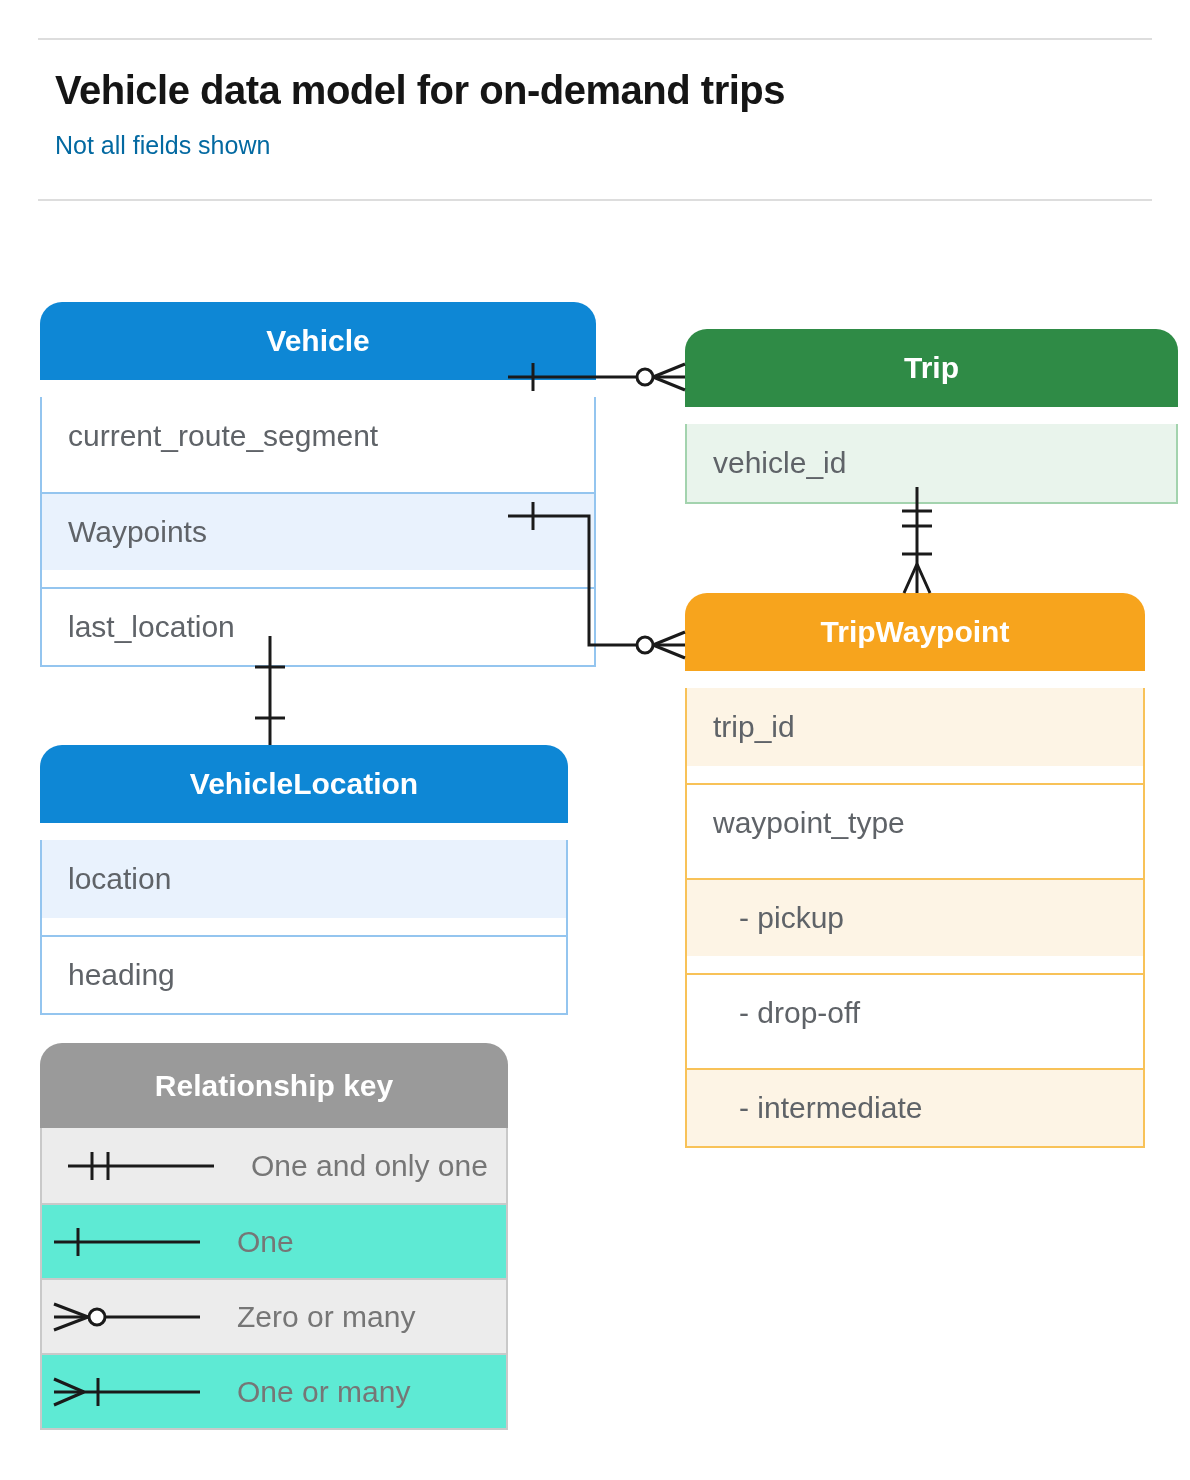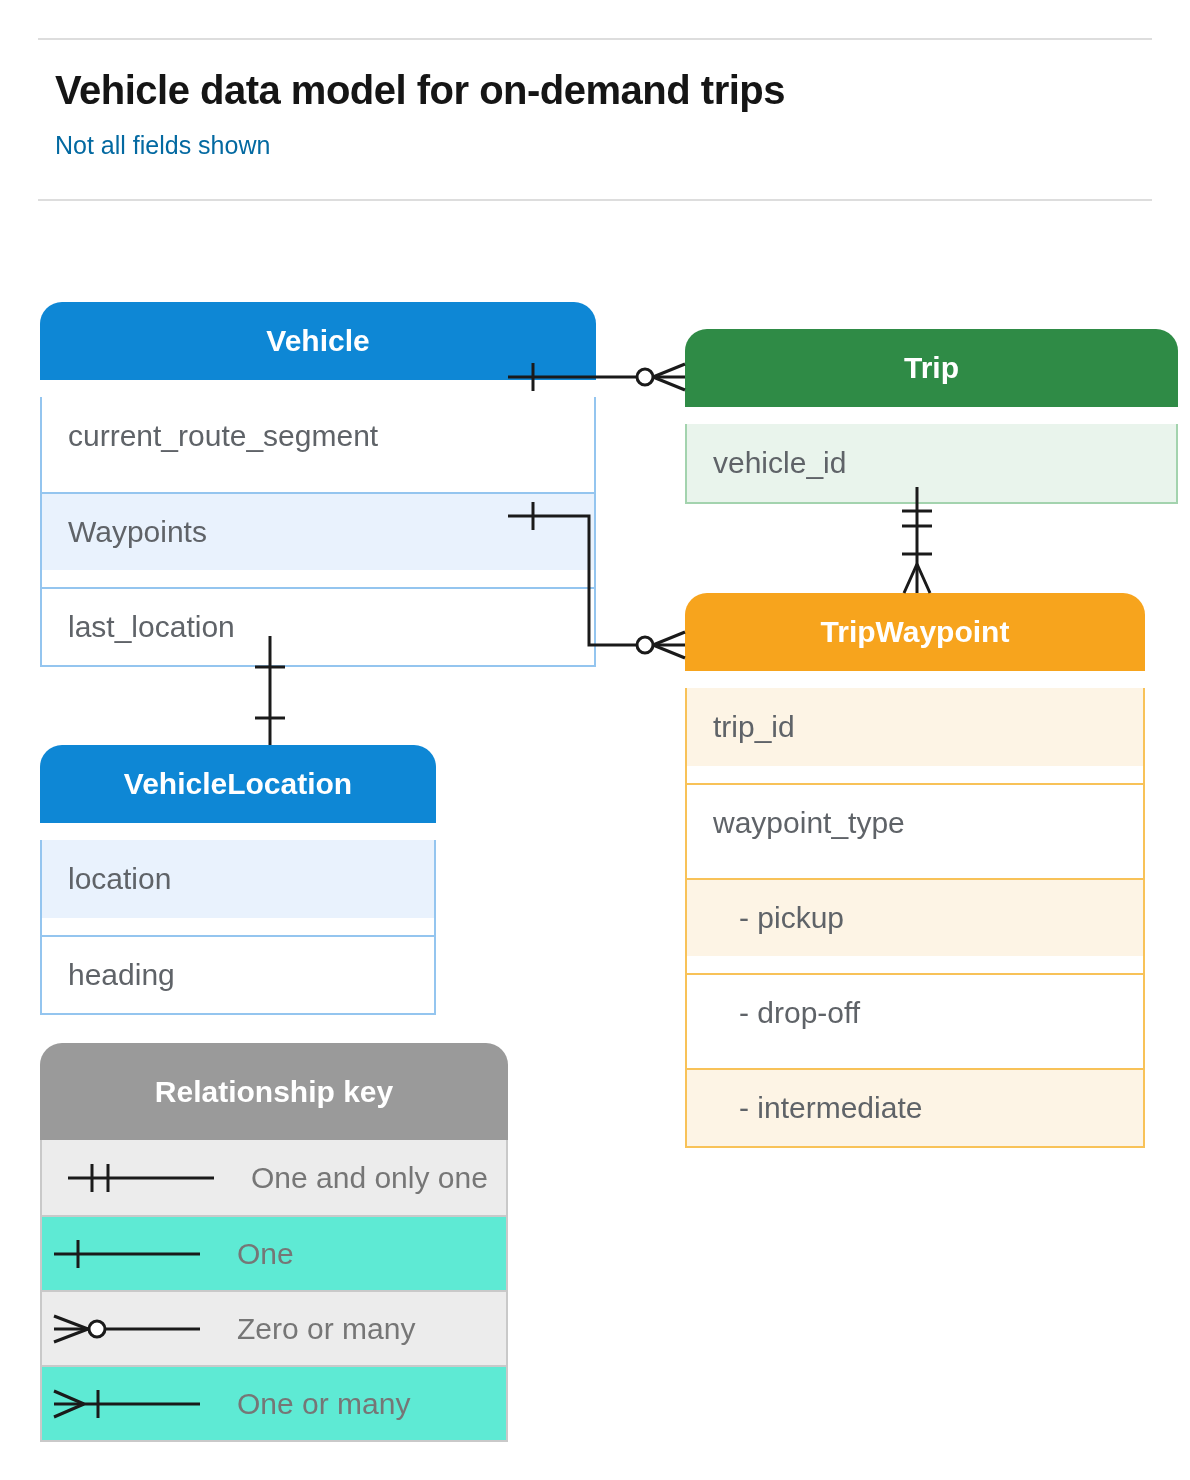--- a/index.html
+++ b/index.html
@@ -50,26 +50,26 @@
   .entity.green .rows, .entity.green .row + .row{border-color:var(--green-border);}
   .entity.green .row.shade{background:var(--green-row);}
 
   .entity.orange .hdr{background:var(--orange);}
   .entity.orange .rows, .entity.orange .row + .row{border-color:var(--orange-border);}
   .entity.orange .row.shade{background:var(--orange-row);}
 
   #vehicle{left:40px; top:302px; width:556px;}
   #trip{left:685px; top:329px; width:493px;}
   #tripwaypoint{left:685px; top:593px; width:460px;}
-  #vehiclelocation{left:40px; top:745px; width:396px;}
+  #vehiclelocation{left:40px; top:745px; width:528px;}
 
   
   #legend{position:absolute; left:40px; top:1043px; width:468px;}
   #legend .hdr{
-    height:97px; background:var(--legend-header); border-radius:22px 22px 0 0;
+    height:85px; background:var(--legend-header); border-radius:22px 22px 0 0;
     display:flex; align-items:center; justify-content:center;
     color:#fff; font-size:30px; font-weight:700;
   }
   #legend .rows{border:2px solid var(--legend-border); border-top:none; background:#5eead4;}
   #legend .row{
     height:75px; display:flex; align-items:center; padding-left:22px;
   }
   #legend .row + .row{border-top:2px solid var(--legend-border);padding-left:8px;}
   #legend .row.shade{background:var(--legend-row);}
   #legend .sym{width:155px; height:44px; flex:0 0 auto;}

